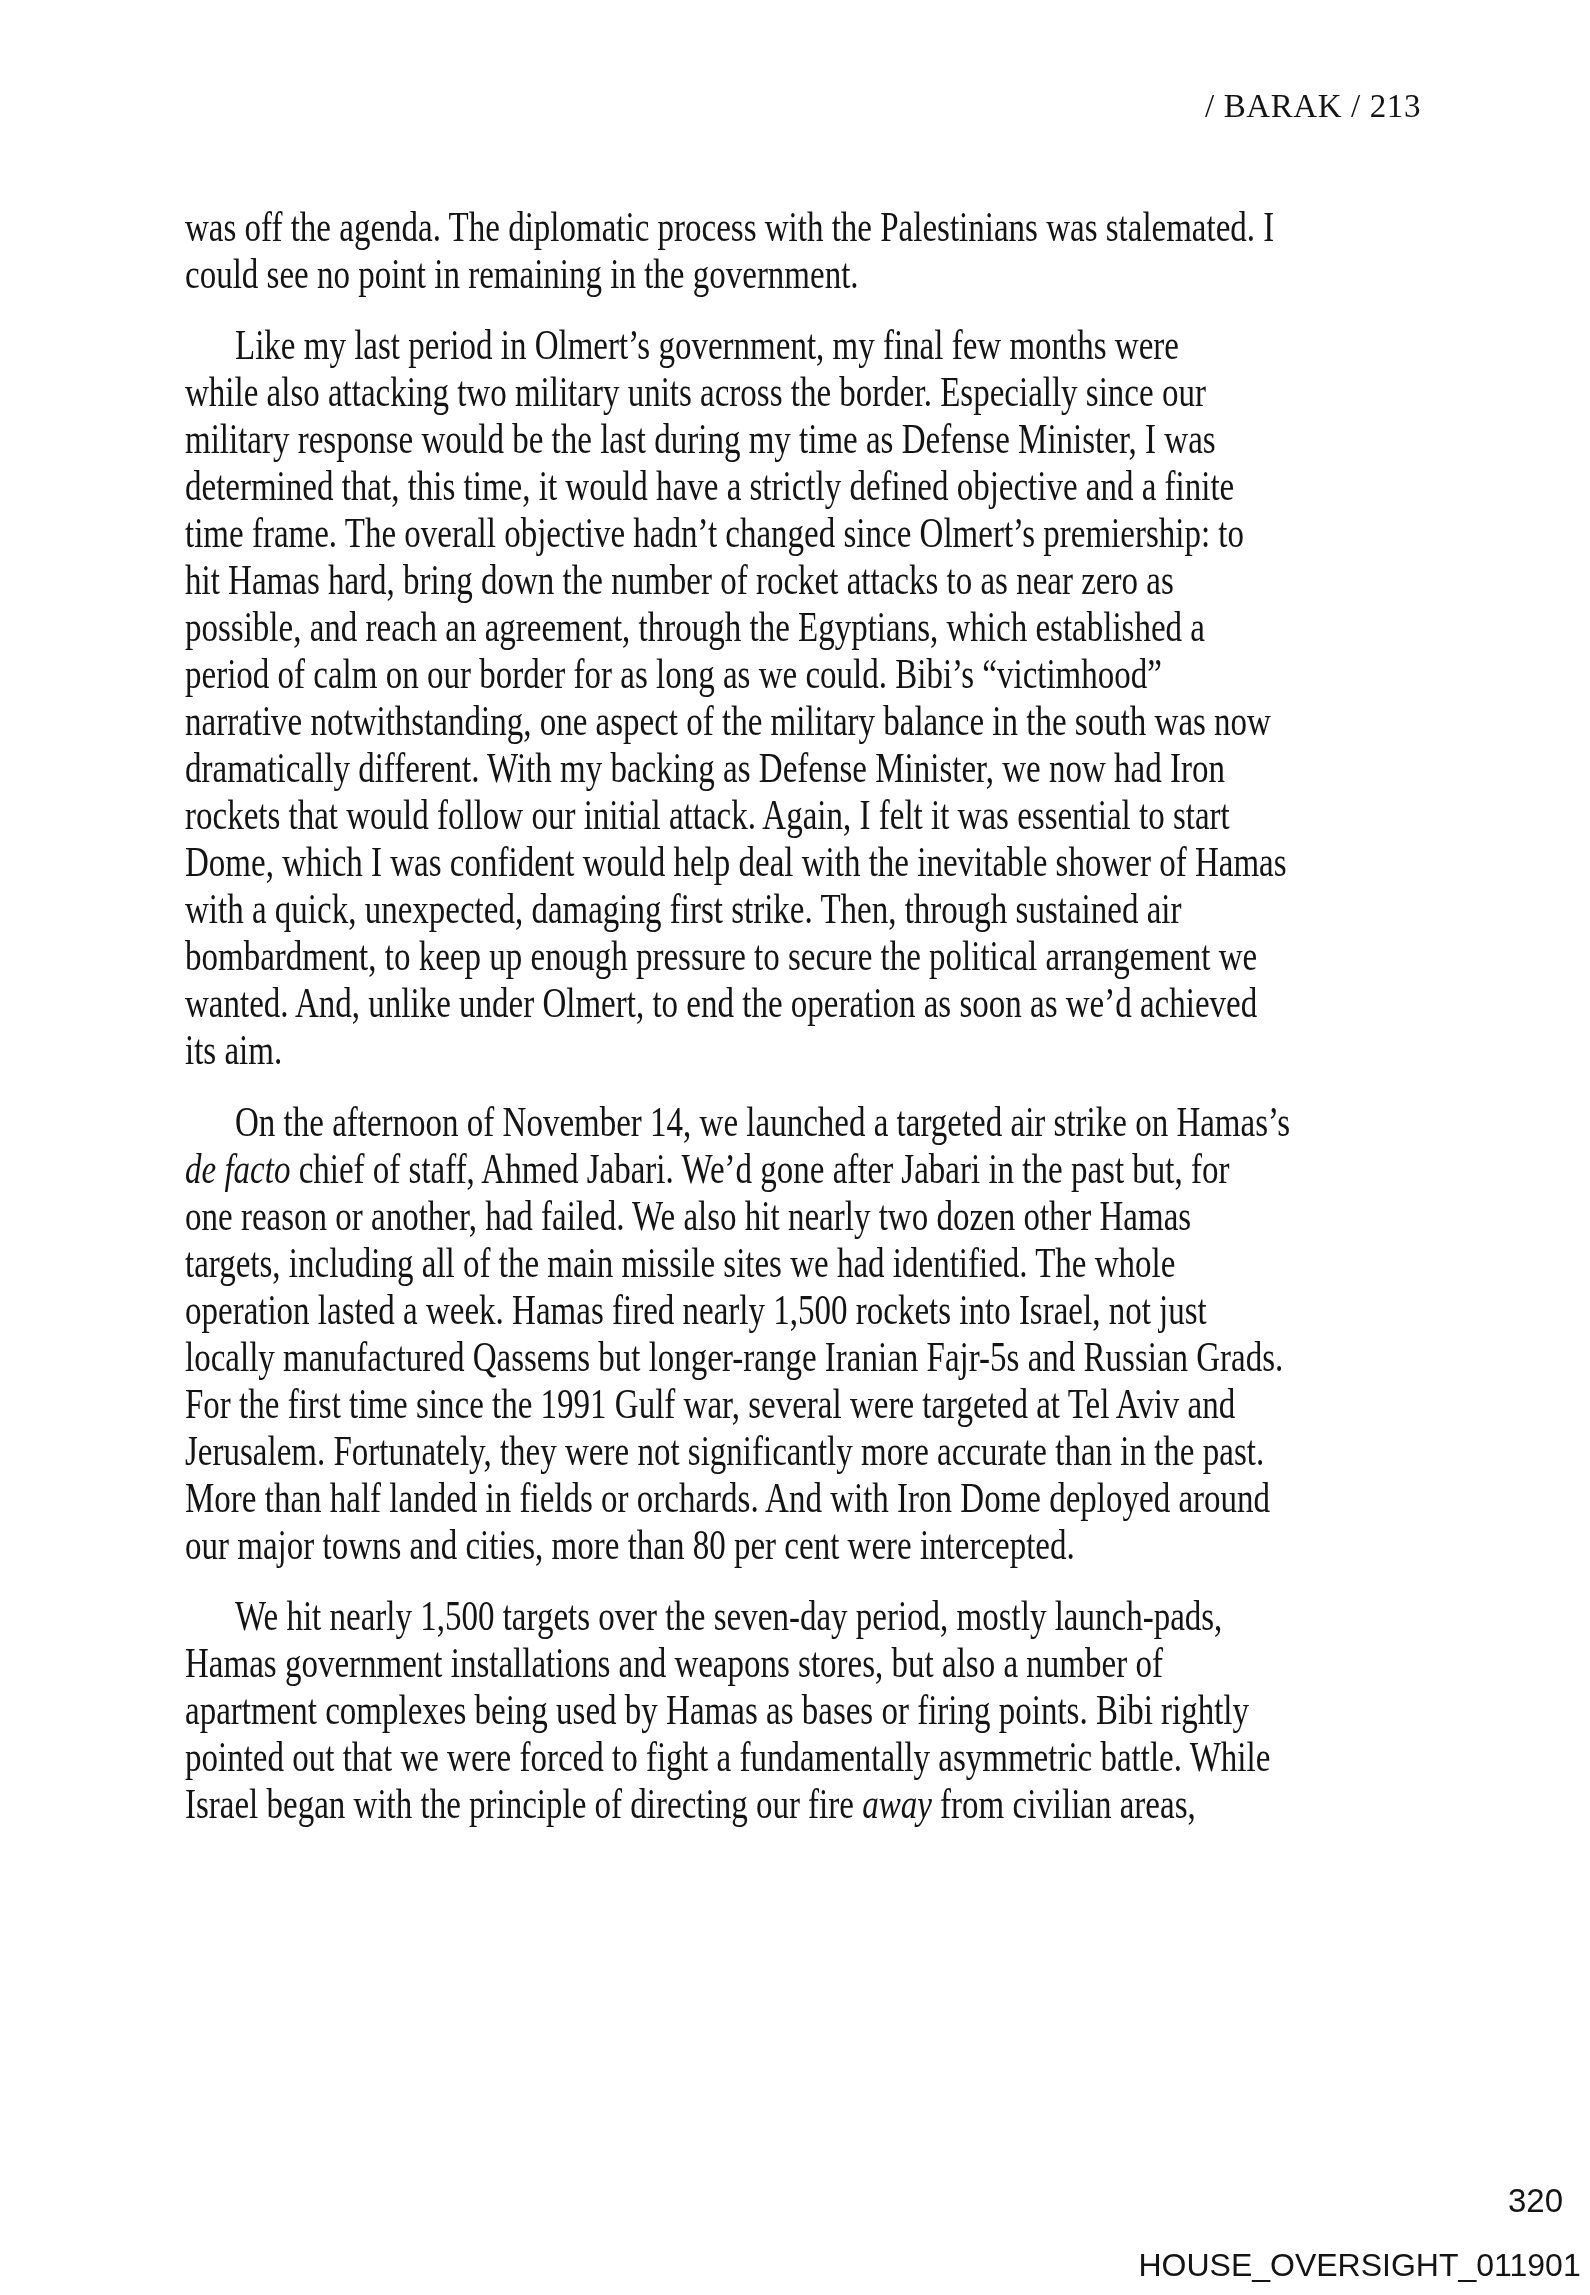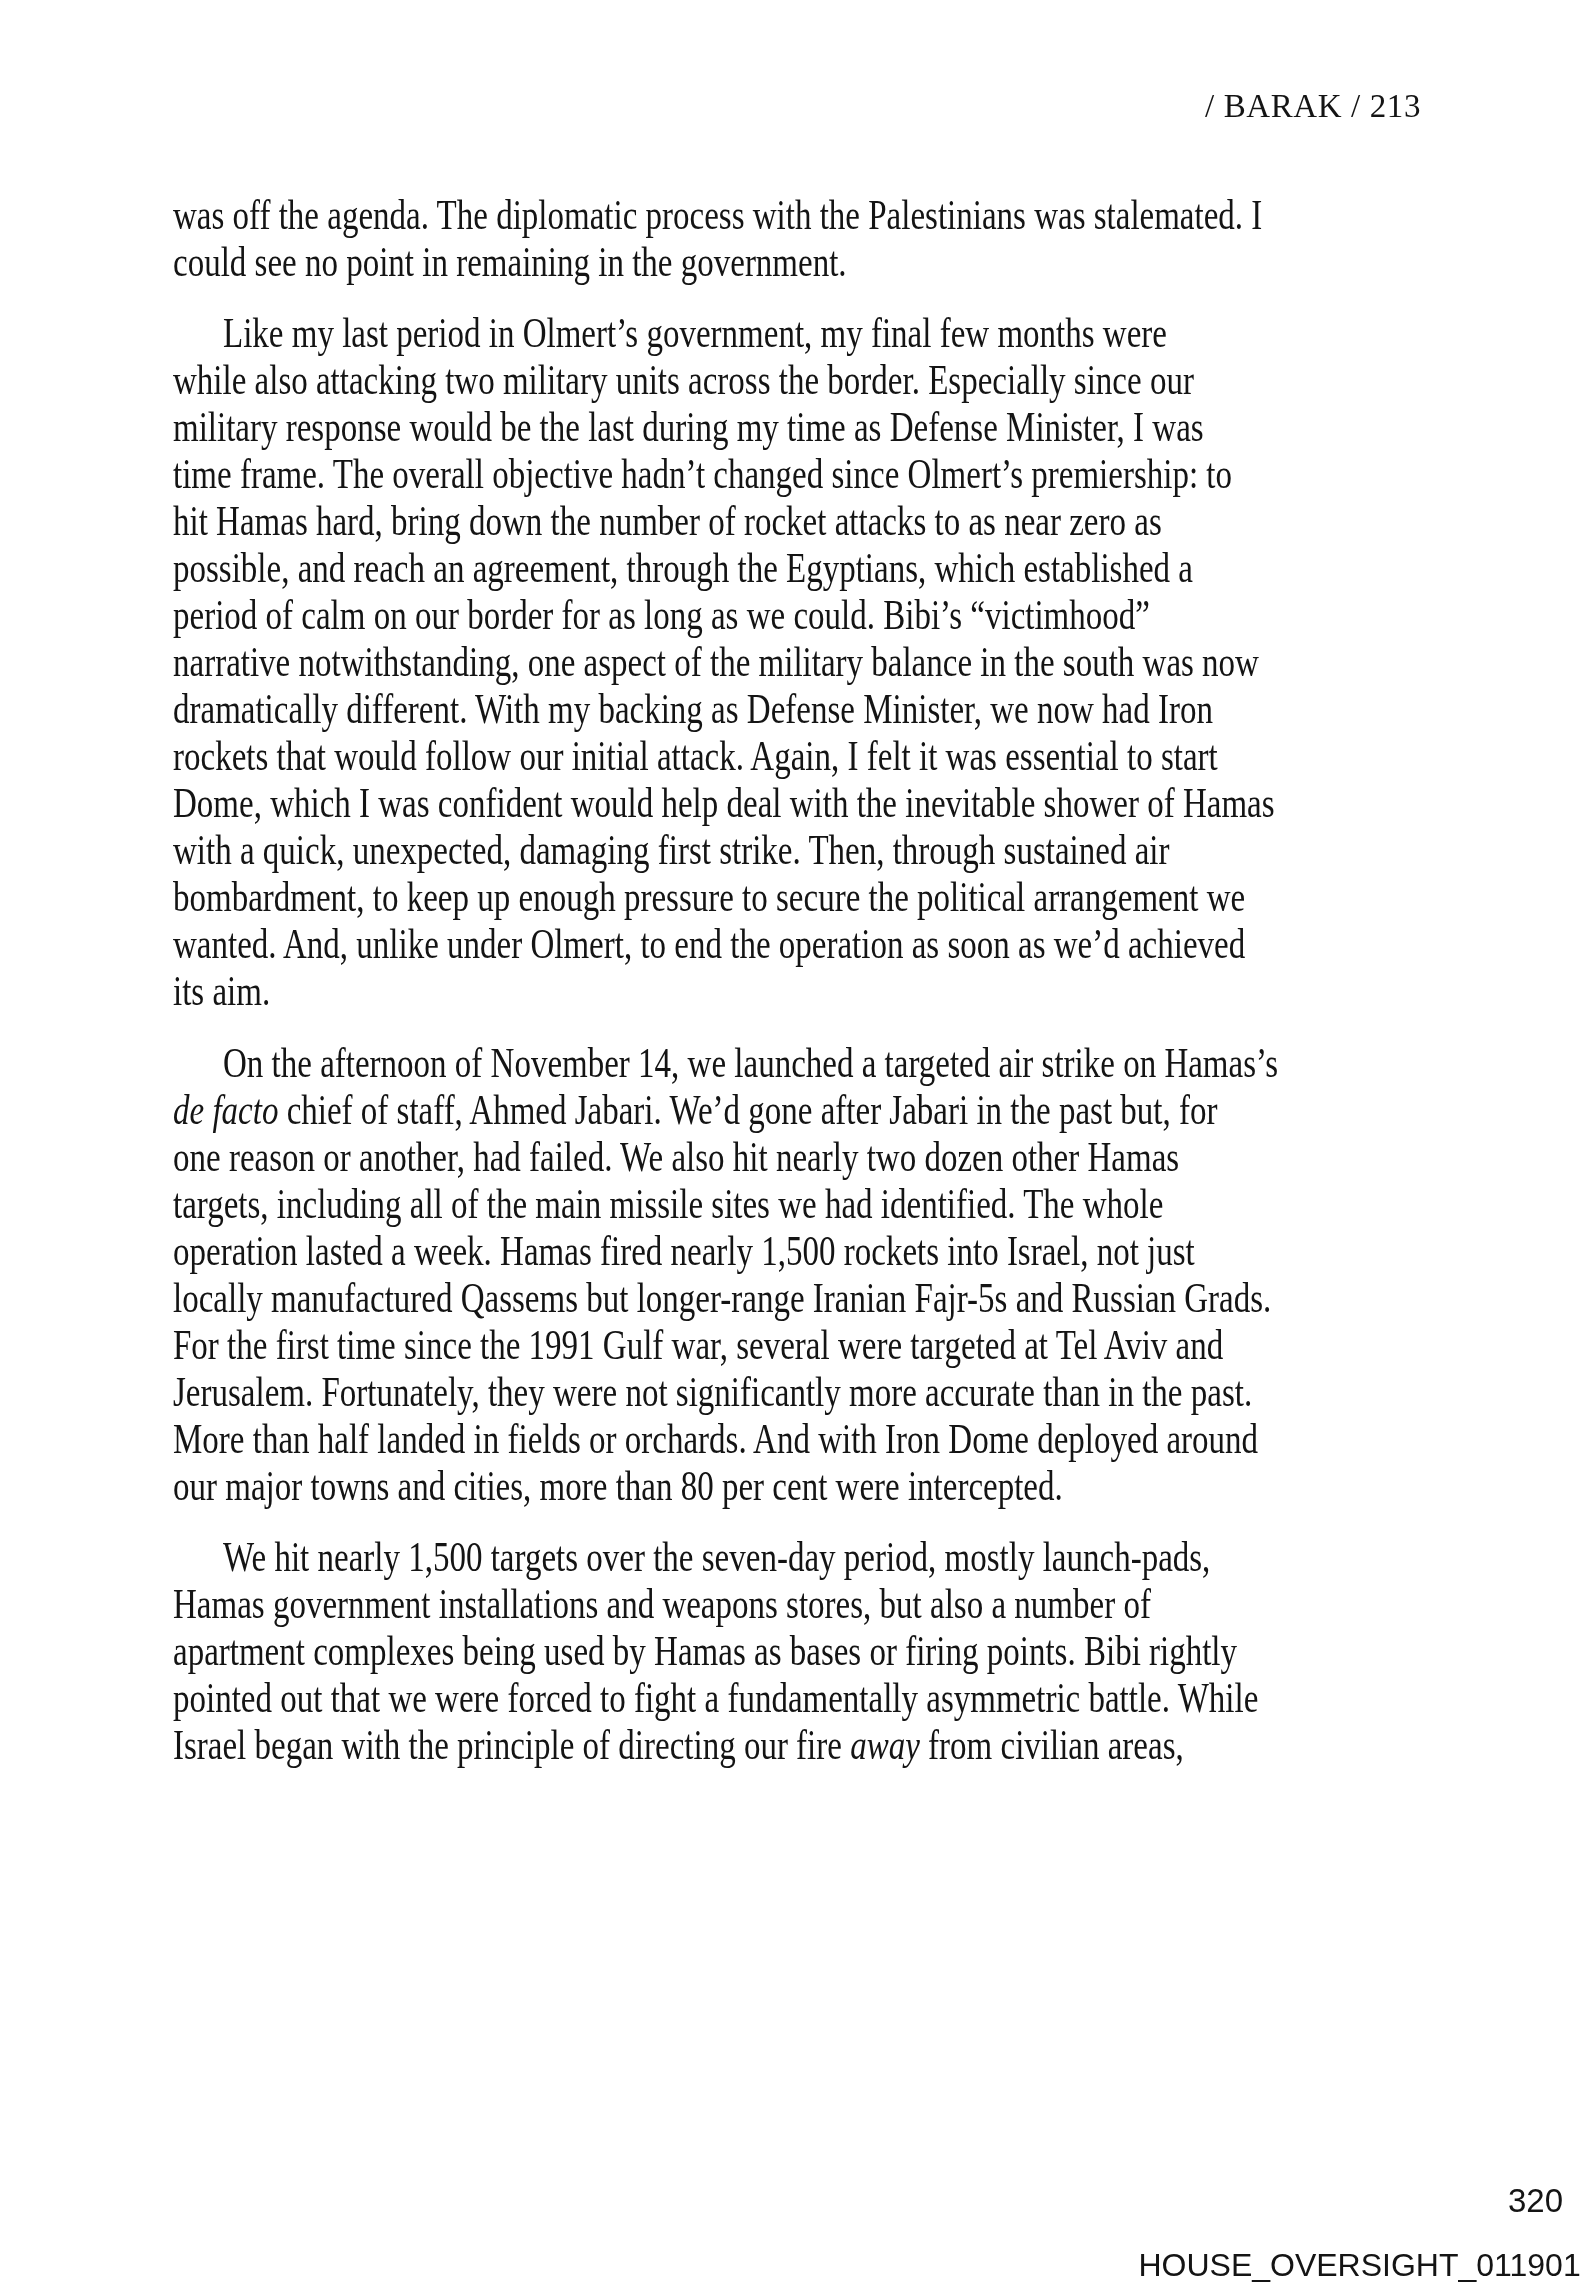--- a/index.html
+++ b/index.html
@@ -20,21 +20,21 @@
     line-height: 1;
     white-space: nowrap;
     letter-spacing: 0.6px;
   }
   .body-text {
     position: absolute;
     left: 169px;
     top: 191px;
     width: 1258px;
   }
-  .paragraph { margin: 4px; padding: 0; }
+  .paragraph { margin: 16px; padding: 0; }
   .paragraph.not-first { margin-top: 24.4px; }
   .line {
     height: 47px;
     line-height: 47px;
     font-size: 33px;
     white-space: nowrap;
   }
   .line.indented { padding-left: 50px; }
   
   .line .stretch {
@@ -70,20 +70,21 @@
 
 <div class="body-text">
     <div class="paragraph">
       <div class="line"><span class="stretch"><span>was off the agenda. The diplomatic process with the Palestinians was stalemated. I</span></span></div>
       <div class="line"><span class="stretch"><span>could see no point in remaining in the government.</span></span></div>
     </div>
     <div class="paragraph not-first">
       <div class="line indented"><span class="stretch"><span>Like my last period in Olmert’s government, my final few months were</span></span></div>
       <div class="line"><span class="stretch"><span>while also attacking two military units across the border. Especially since our</span></span></div>
       <div class="line"><span class="stretch"><span>military response would be the last during my time as Defense Minister, I was</span></span></div>
+      <div class="line"><span class="stretch"><span>determined that, this time, it would have a strictly defined objective and a finite</span></span></div>
       <div class="line"><span class="stretch"><span>time frame. The overall objective hadn’t changed since Olmert’s premiership: to</span></span></div>
       <div class="line"><span class="stretch"><span>hit Hamas hard, bring down the number of rocket attacks to as near zero as</span></span></div>
       <div class="line"><span class="stretch"><span>possible, and reach an agreement, through the Egyptians, which established a</span></span></div>
       <div class="line"><span class="stretch"><span>period of calm on our border for as long as we could. Bibi’s “victimhood”</span></span></div>
       <div class="line"><span class="stretch"><span>narrative notwithstanding, one aspect of the military balance in the south was now</span></span></div>
       <div class="line"><span class="stretch"><span>dramatically different. With my backing as Defense Minister, we now had Iron</span></span></div>
       <div class="line"><span class="stretch"><span>rockets that would follow our initial attack. Again, I felt it was essential to start</span></span></div>
       <div class="line"><span class="stretch"><span>Dome, which I was confident would help deal with the inevitable shower of Hamas</span></span></div>
       <div class="line"><span class="stretch"><span>with a quick, unexpected, damaging first strike. Then, through sustained air</span></span></div>
       <div class="line"><span class="stretch"><span>bombardment, to keep up enough pressure to secure the political arrangement we</span></span></div>

